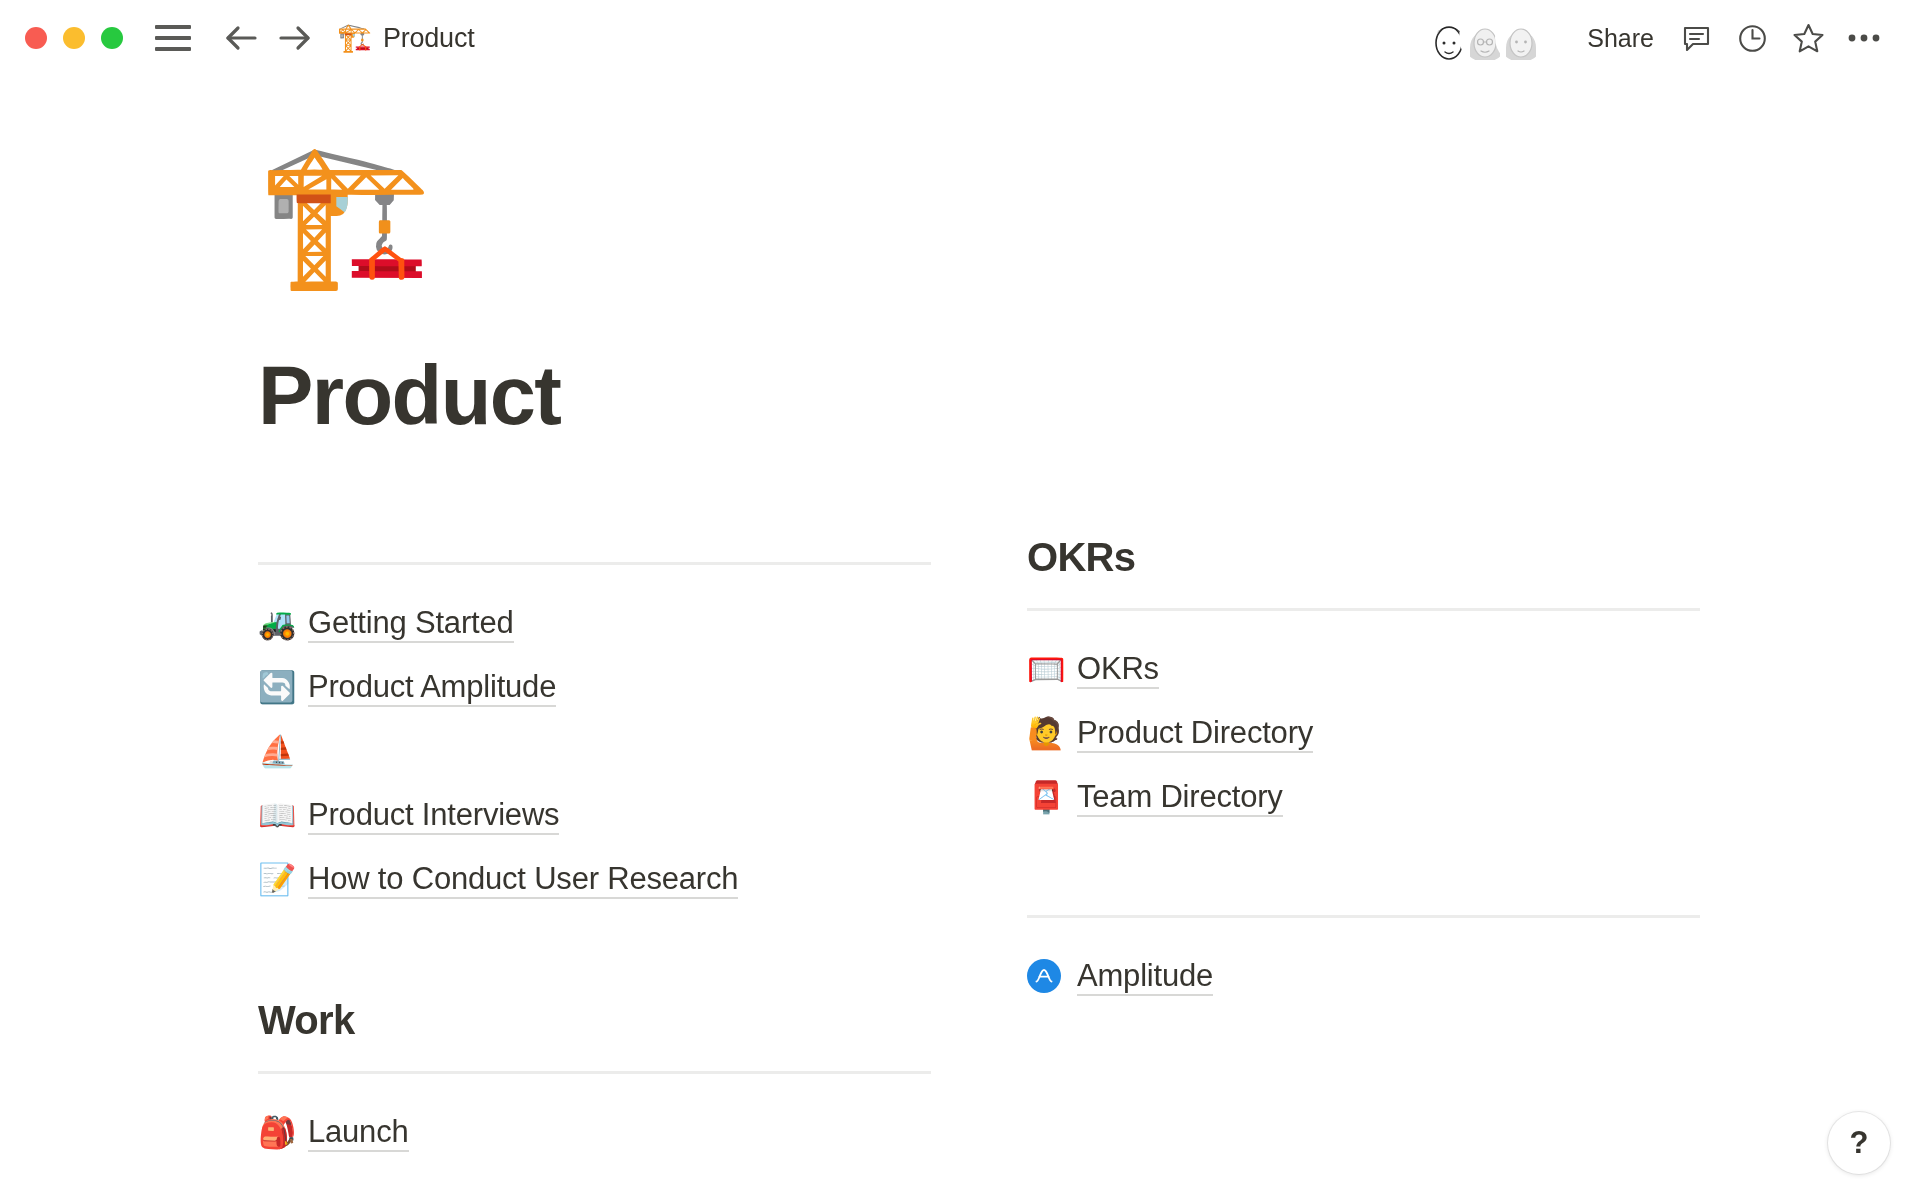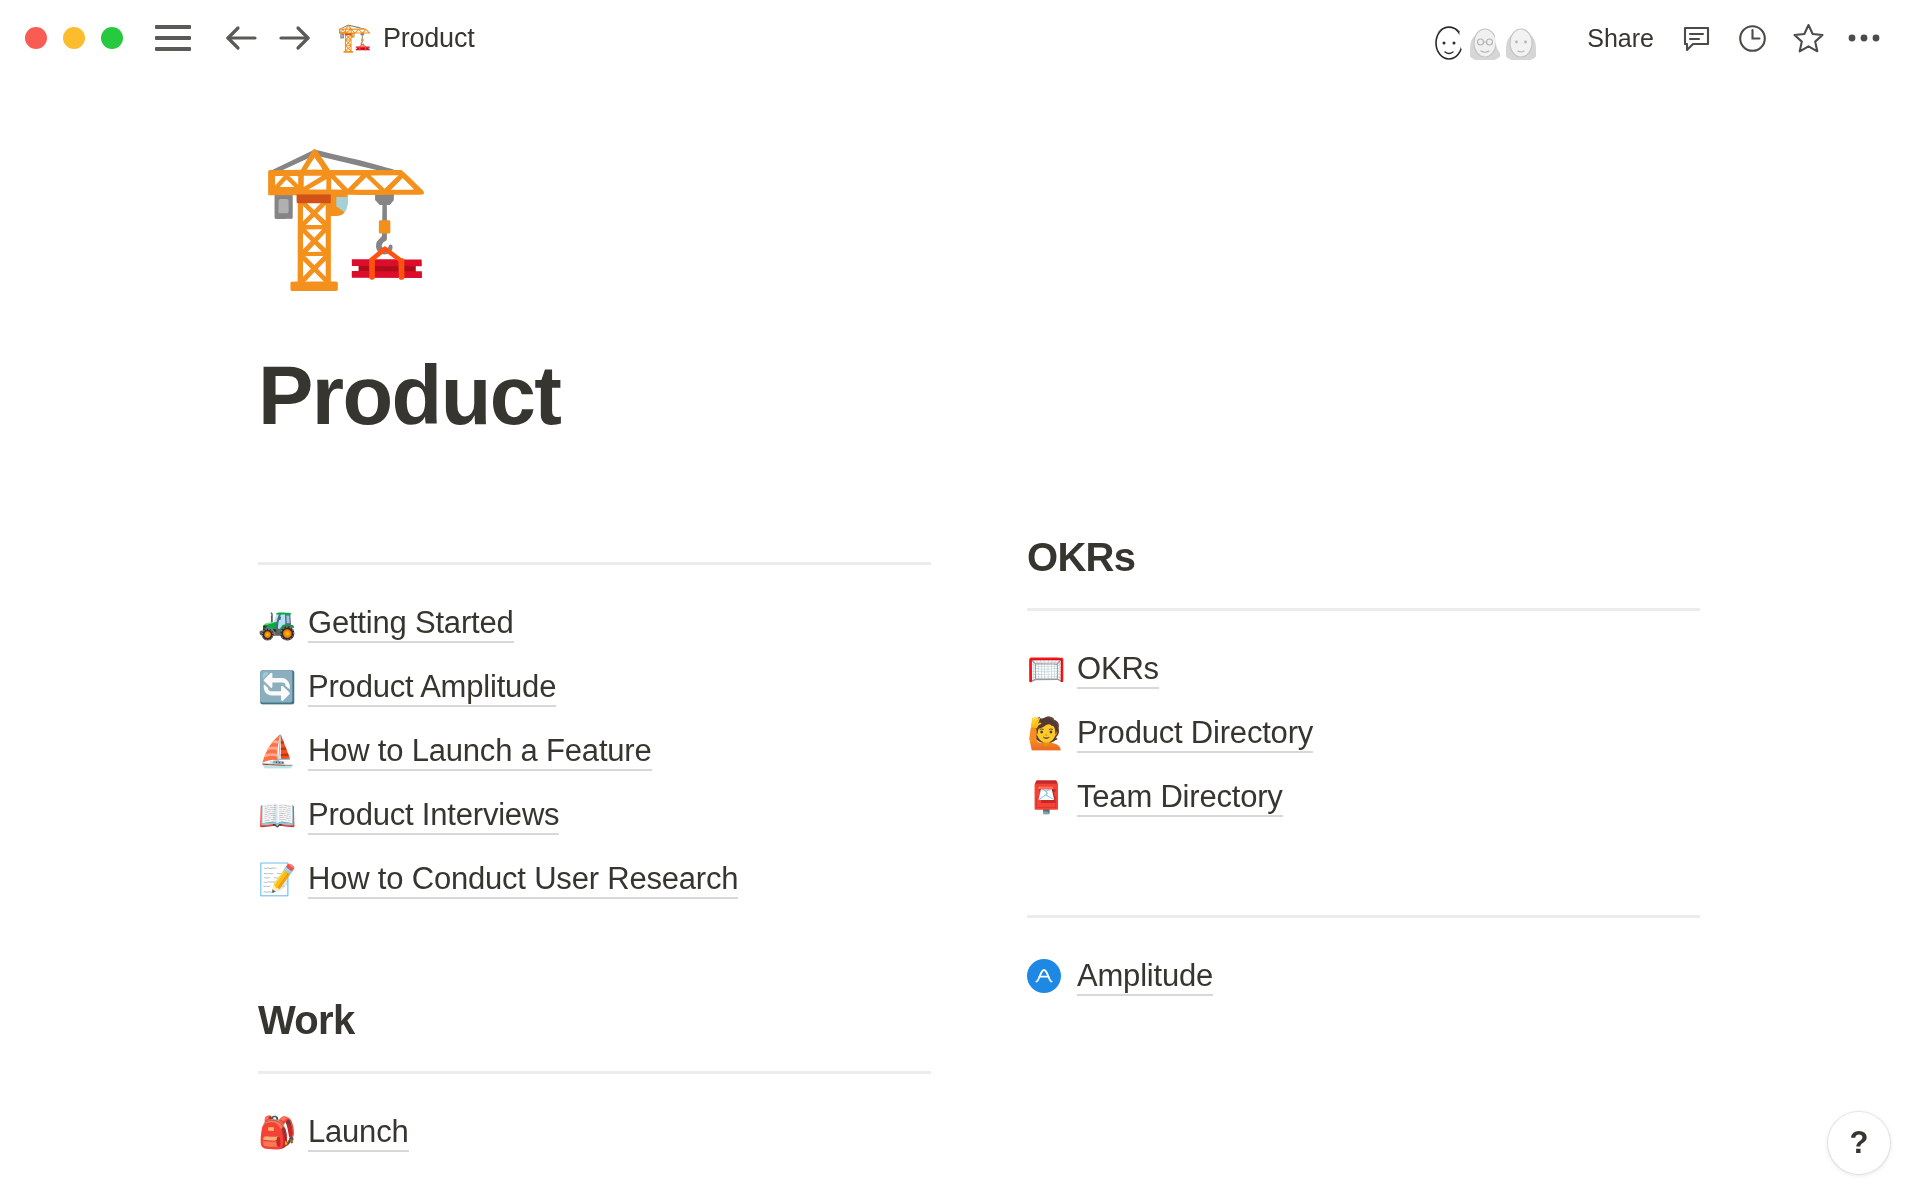--- a/index.html
+++ b/index.html
@@ -381,21 +381,20 @@
             <div class="link-row">
               <span class="link-emoji">🚜</span>
               <span class="link-text">Getting Started</span>
             </div>
             <div class="link-row">
               <span class="link-emoji">🔄</span>
               <span class="link-text">Product Amplitude</span>
             </div>
             <div class="link-row">
               <span class="link-emoji">⛵</span>
-              <span class="link-text">How to Launch a Feature</span>
             </div>
             <div class="link-row">
               <span class="link-emoji">📖</span>
               <span class="link-text">Product Interviews</span>
             </div>
             <div class="link-row">
               <span class="link-emoji">📝</span>
               <span class="link-text">How to Conduct User Research</span>
             </div>
           </div>

